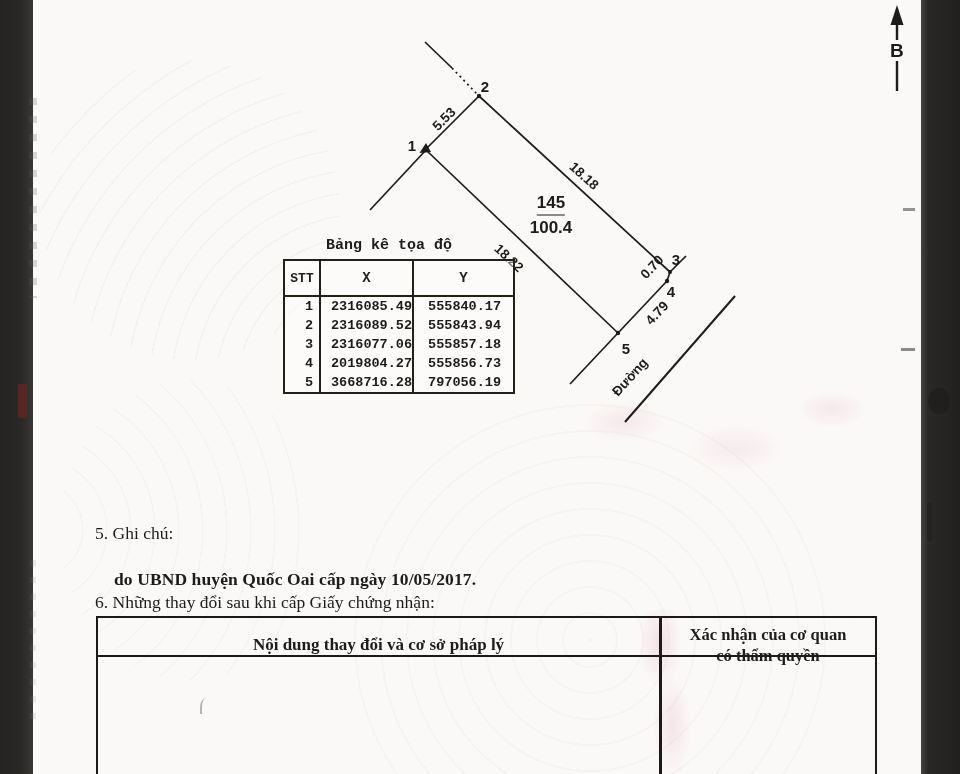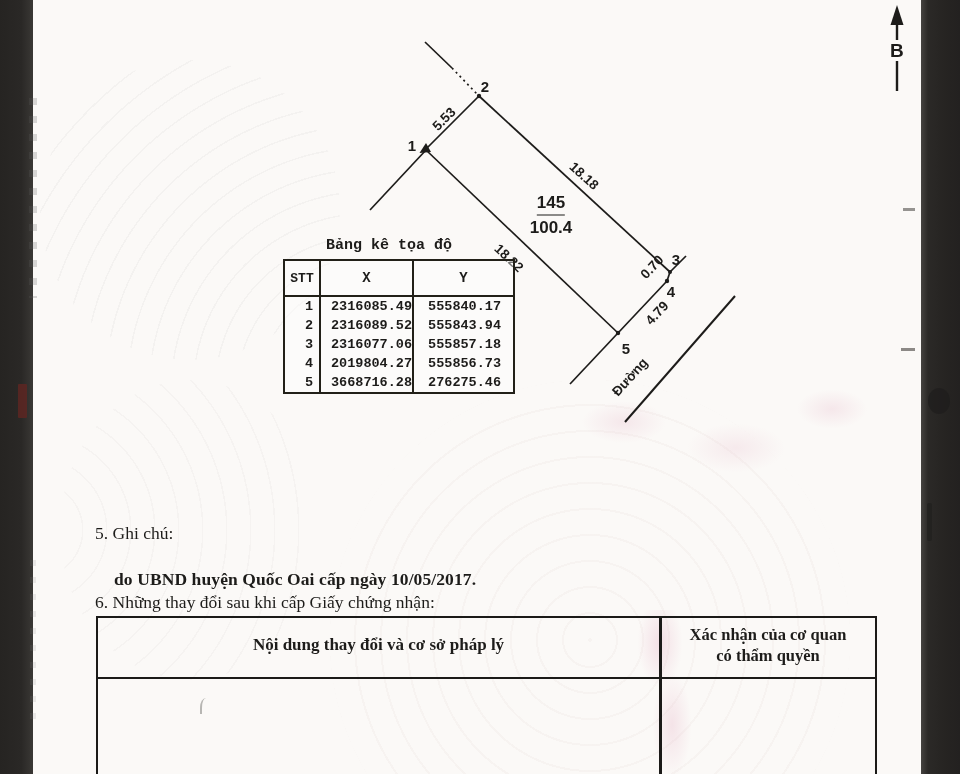--- a/index.html
+++ b/index.html
@@ -69,21 +69,21 @@
   table.coord td.c-stt{padding-right:6px;}
   table.coord td.c-x{}
   table.coord td.c-y{padding-right:12px;}
   
   .sec{position:absolute;z-index:15;font-size:17.5px;line-height:19px;white-space:nowrap;}
   .sec-head{font-weight:400;}
   .sec-body{font-weight:600;letter-spacing:.1px;}
   
   .changes-table{position:absolute;left:96px;top:616px;width:781px;height:158px;z-index:15;
     border:2.5px solid #1b1a18;border-bottom:none;box-sizing:border-box;}
-  .changes-header{position:relative;height:61px;border-bottom:2.5px solid #1b1a18;box-sizing:border-box;}
+  .changes-header{position:relative;height:39px;border-bottom:2.5px solid #1b1a18;box-sizing:border-box;}
   .col-divider{position:absolute;left:561px;top:0;bottom:0;width:2.5px;background:#1b1a18;}
   .ch-left{position:absolute;left:0;top:0;width:561px;height:53px;display:flex;align-items:center;justify-content:center;
     font-size:17px;font-weight:600;}
   .ch-right{position:absolute;left:563px;top:0;right:0;height:53px;display:flex;flex-direction:column;align-items:center;justify-content:center;
     font-size:16.5px;font-weight:600;line-height:21px;}
 </style>
 </head>
 <body>
 
 <div class="page">
@@ -165,21 +165,21 @@
         <td class="c-y">555857.18</td>
       </tr>
       <tr>
         <td class="c-stt">4</td>
         <td class="c-x">2019804.27</td>
         <td class="c-y">555856.73</td>
       </tr>
       <tr>
         <td class="c-stt">5</td>
         <td class="c-x">3668716.28</td>
-        <td class="c-y">276275.46</td>
+        <td class="c-y">797056.19</td>
       </tr>
     </tbody>
       </table>
   </div>
 
   <div class="sec sec-head" style="left:95px;top:524px;">5. Ghi chú:</div>
   <div class="sec sec-body" style="left:114px;top:570px;">do UBND huyện Quốc Oai cấp ngày 10/05/2017.</div>
 
   <div class="sec sec-head" style="left:95px;top:593px;">6. Những thay đổi sau khi cấp Giấy chứng nhận:</div>
 

